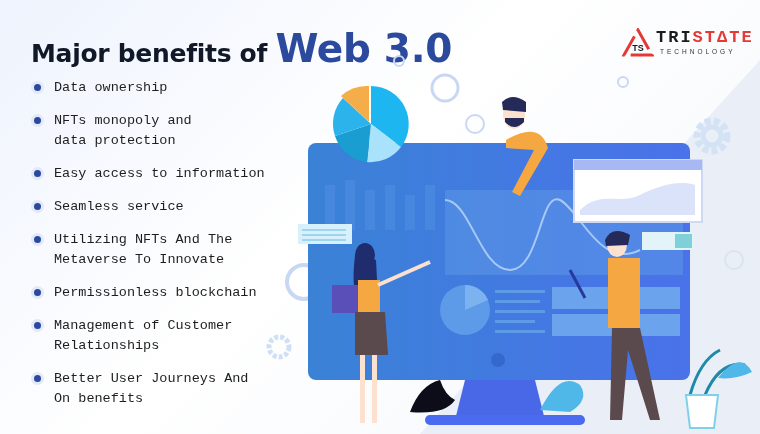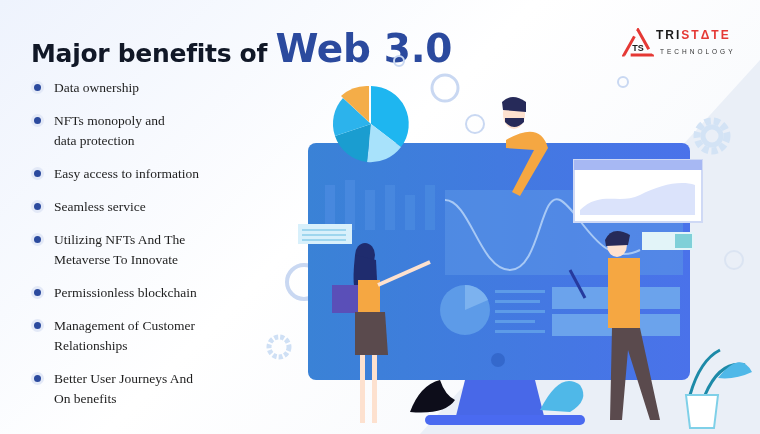--- a/index.html
+++ b/index.html
@@ -18,28 +18,28 @@
   .title {
     position: absolute; left: 31px; top: 26px;
     font-size: 25px; font-weight: bold; color: #111827; letter-spacing: -0.3px;
     font-family: "DejaVu Sans", sans-serif;
   }
   .title .accent { color: #2b4a9e; font-size: 39px; }
   .list { position: absolute; left: 34px; top: 78px; list-style: none; }
   .list li {
     position: relative; padding-left: 20px; font-size: 14.5px; color: #1e1e1e;
     line-height: 20px; margin-bottom: 13px;
-    font-family: Liberation Serif, serif; font-size: 13.5px;
+    font-family: Liberation Mono, monospace; font-size: 13.5px;
   }
   .list li .dot {
     position: absolute; left: 0; top: 6px; width: 7px; height: 7px; border-radius: 50%;
     background: #2b4a9e; box-shadow: 0 0 0 3px #e3e9f7;
   }
   .logo { position: absolute; left: 622px; top: 28px; width: 120px; height: 30px; }
-  .logo .brand { position: absolute; left: 34px; top: 0; font-size: 12px; letter-spacing: 2px; color: #1b1b1b; font-weight: bold; }
+  .logo .brand { position: absolute; left: 34px; top: 0; font-size: 17px; letter-spacing: 2px; color: #1b1b1b; font-weight: bold; font-family: Liberation Mono, monospace; }
   .logo .brand .red { color: #e53935; }
   .logo .sub { position: absolute; left: 38px; top: 20px; font-size: 6.5px; letter-spacing: 3px; color: #333; }
   .logo svg { position: absolute; left: 0; top: 0; }
   .illus { position: absolute; left: 0; top: 0; }
 </style>
 </head>
 <body>
 
 <div class="canvas">
   <div class="bg-tri"></div>

